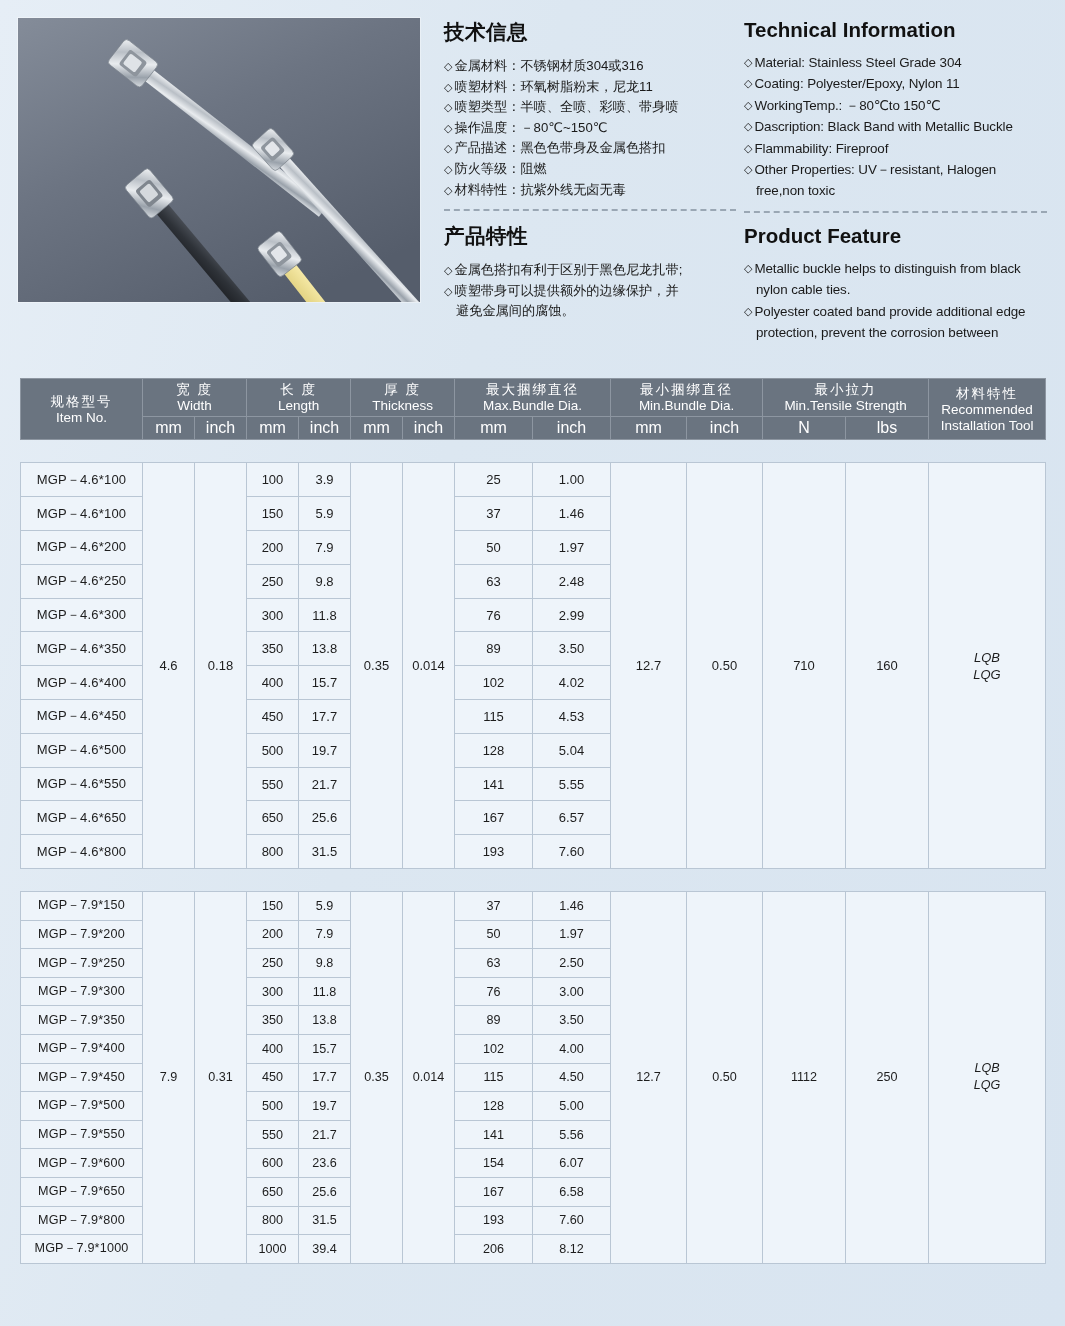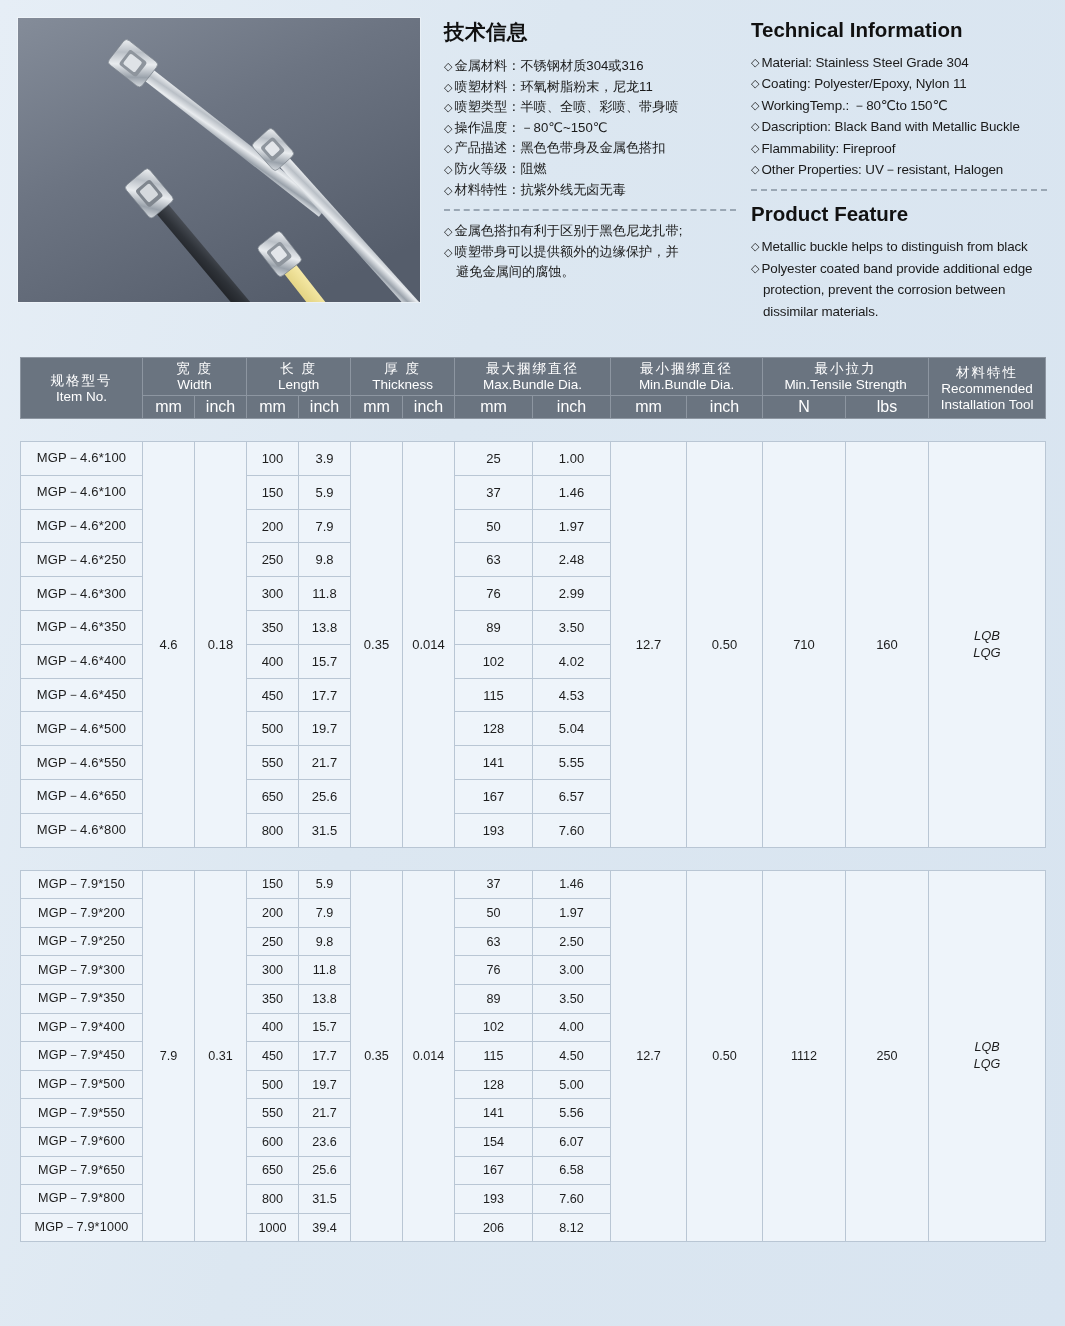--- a/index.html
+++ b/index.html
@@ -18,21 +18,21 @@
 
   .photo-wrap{width:418px;height:300px;flex:0 0 418px;position:relative;}
   .photo{width:402px;height:284px;position:relative;overflow:hidden;
     background:linear-gradient(160deg,#7d8593 0%,#6d7684 35%,#5f6775 70%,#545c6a 100%);
     box-shadow:0 0 0 1px rgba(255,255,255,.35);}
 
   
   .txtcol{flex:1;padding-left:8px;position:relative;}
   .cols{display:flex;}
   .col-cn{width:292px;flex:0 0 292px;}
-  .col-en{flex:1;padding-left:8px;margin-left:7px;}
+  .col-en{flex:1;padding-left:8px;}
 
   h2.sec{font-size:20.5px;font-weight:bold;margin:0 0 11px 0;letter-spacing:.5px;
     color:#111;}
   h2.sec.en{font-size:20.5px;letter-spacing:0;}
   ul.list{list-style:none;margin:0;padding:0;}
   ul.list li{font-size:13.2px;line-height:18.6px;margin-bottom:2px;
     display:flex;align-items:flex-start;}
   ul.list li .dia{flex:0 0 auto;margin-right:2px;font-size:11px;line-height:18.6px;}
   ul.list li .txt{flex:1;}
   ul.list.en li{font-size:13.4px;line-height:19.4px;}
@@ -172,20 +172,21 @@
                 <span class="txt">防火等级：阻燃</span>
               </li>
             <li>
                 <span class="dia">◇</span>
                 <span class="txt">材料特性：抗紫外线无卤无毒</span>
               </li>
           </ul>
 
           <div class="divider"></div>
 
+          <h2 class="sec">产品特性</h2>
           <ul class="list feat-cn">
             <li>
                 <span class="dia">◇</span>
                 <span class="txt">金属色搭扣有利于区别于黑色尼龙扎带;</span>
               </li>
             <li>
                 <span class="dia">◇</span>
                 <span class="txt">喷塑带身可以提供额外的边缘保护，并</span>
               </li>
             <li>
@@ -214,39 +215,42 @@
                 <span class="txt">Dascription: Black Band with Metallic Buckle</span>
               </li>
             <li>
                 <span class="dia">◇</span>
                 <span class="txt">Flammability: Fireproof</span>
               </li>
             <li>
                 <span class="dia">◇</span>
                 <span class="txt">Other Properties: UV－resistant, Halogen</span>
               </li>
+            <li>
+                <span class="txt indent">free,non toxic</span>
+              </li>
           </ul>
 
           <div class="divider-en"></div>
 
           <h2 class="sec en">Product Feature</h2>
           <ul class="list en feat-en">
             <li>
                 <span class="dia">◇</span>
                 <span class="txt">Metallic buckle helps to distinguish from black</span>
               </li>
             <li>
+                <span class="txt indent">nylon cable ties.</span>
+              </li>
+            <li>
                 <span class="dia">◇</span>
                 <span class="txt">Polyester coated band provide additional edge</span>
               </li>
             <li>
                 <span class="txt indent">protection, prevent the corrosion between</span>
-              </li>
-            <li>
-                <span class="txt indent">dissimilar materials.</span>
               </li>
           </ul>
         </div>
 
       </div>
     </div>
   </div>
 
   <div class="tbl-area">
 

